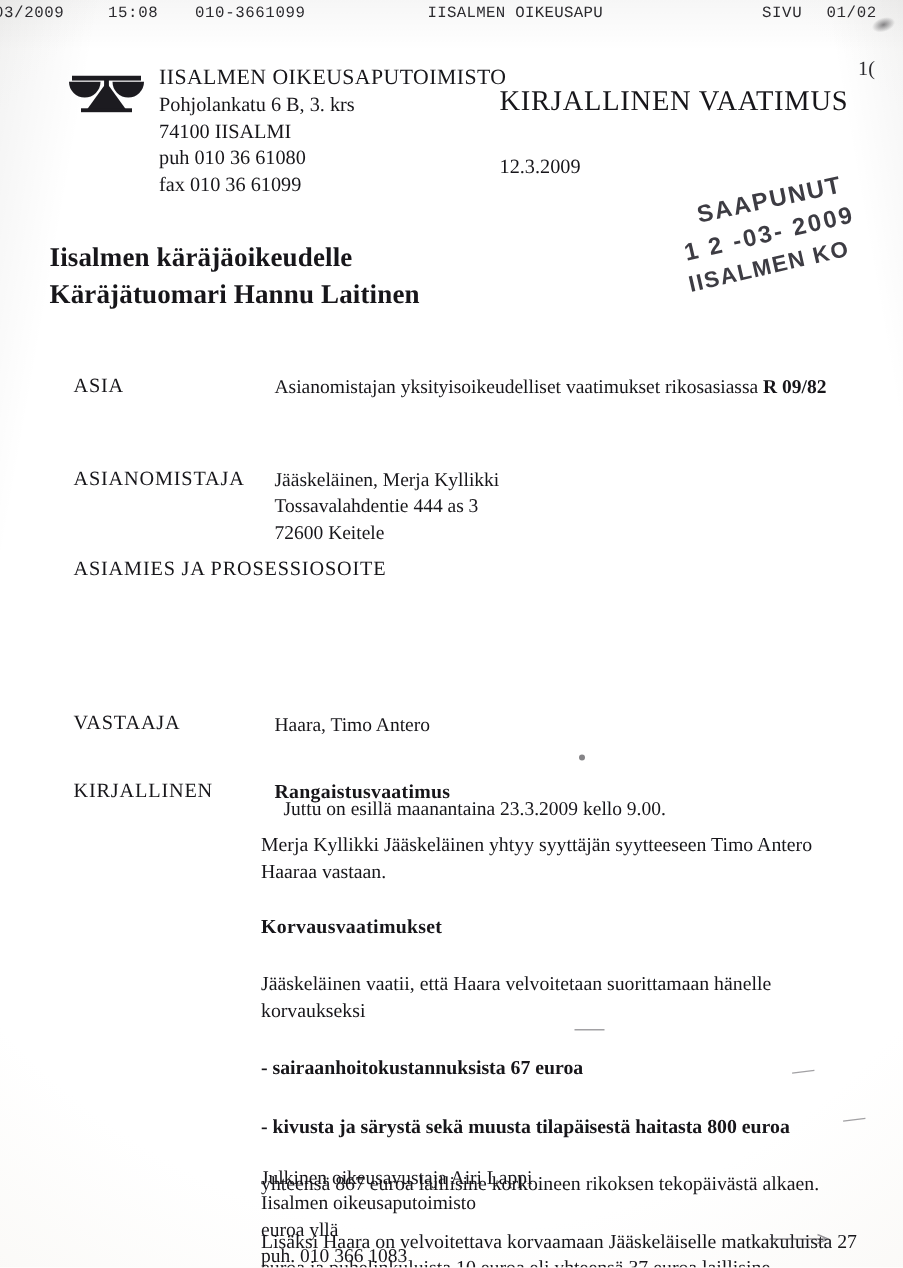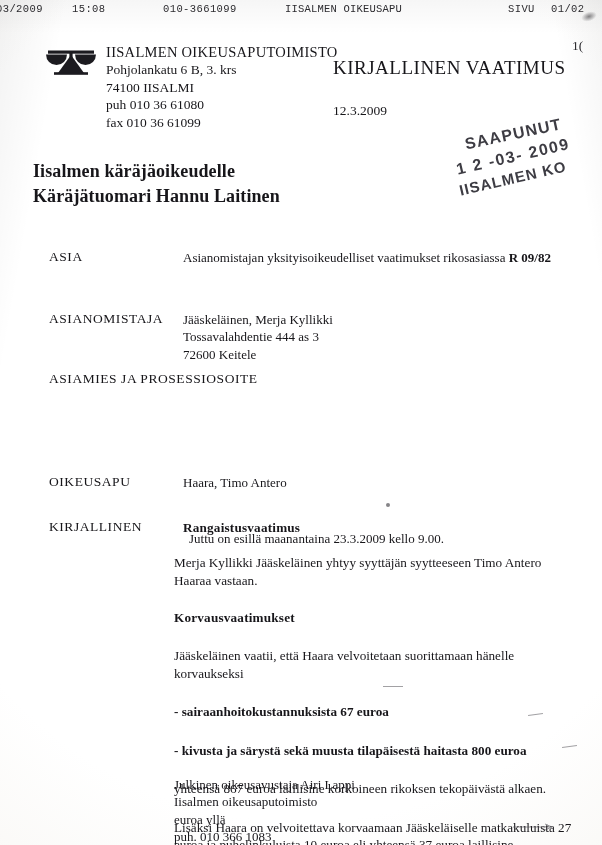--- a/index.html
+++ b/index.html
@@ -41,21 +41,21 @@
     height: 22px;
     font-family: "Liberation Mono", monospace;
     font-size: 10.5px;
     letter-spacing: 0.4px;
     color: #2b2a2e;
     white-space: nowrap;
   }
   #fax-header span { position: absolute; top: 3px; }
   .fx-date  { left: -4px; }
   .fx-time  { left: 72px; }
-  .fx-num   { left: 130px; margin-left: 33px; }
+  .fx-num   { left: 130px; }
   .fx-name  { left: 285px; letter-spacing: 0.2px; }
   .fx-sivu  { left: 508px; }
   .fx-page  { left: 551px; }
 
   
   #corner-smudge {
     position: absolute;
     top: 10px;
     right: 2px;
     width: 22px;
@@ -309,21 +309,21 @@
       <div class="value value-indent">
         <div class="nowrap">Julkinen oikeusavustaja Airi Lappi</div>
         <div class="nowrap">Iisalmen oikeusaputoimisto</div>
         <div class="nowrap">euroa yllä</div>
         <div class="nowrap">puh. 010 366 1083</div>
       </div>
     </div>
   </div>
 
   <div class="row" id="row-vastaaja">
-    <div class="label">OIKEUSAPU</div>
+    <div class="label">VASTAAJA</div>
     <div class="value nowrap">Haara, Timo Antero</div>
   </div>
 
   <div class="row" id="row-vaatimukset">
     <div class="label">KIRJALLINEN</div>
     <div class="value heading-b">Rangaistusvaatimus</div>
   </div>
 
   <div id="claims">
     <div class="block">

